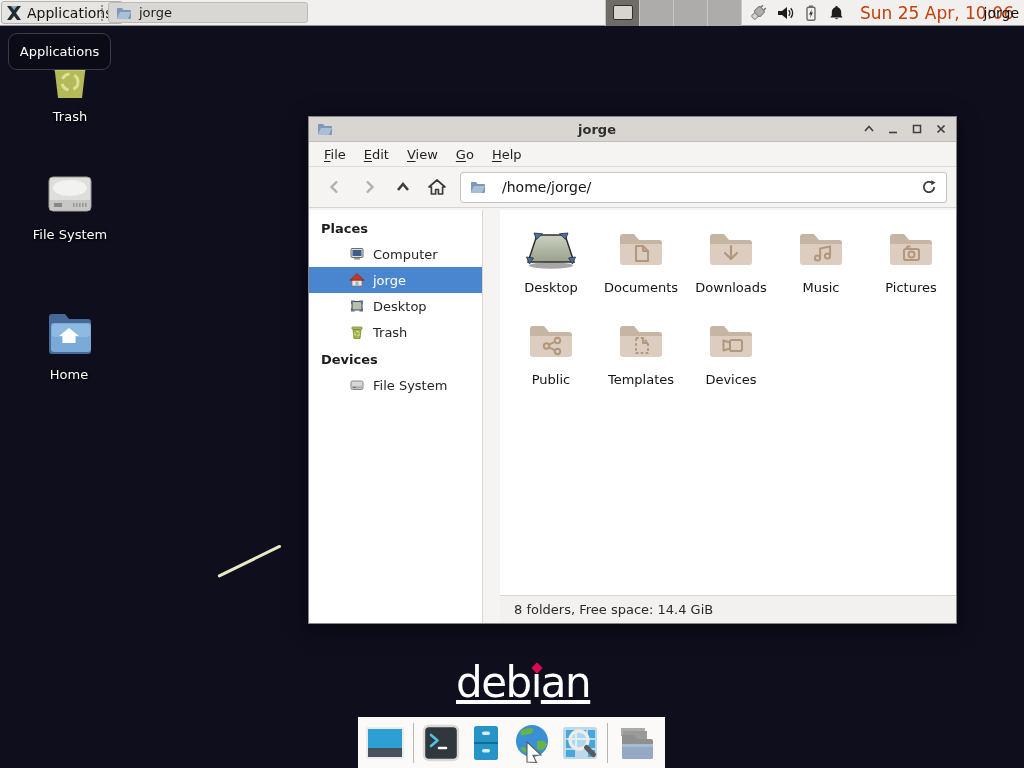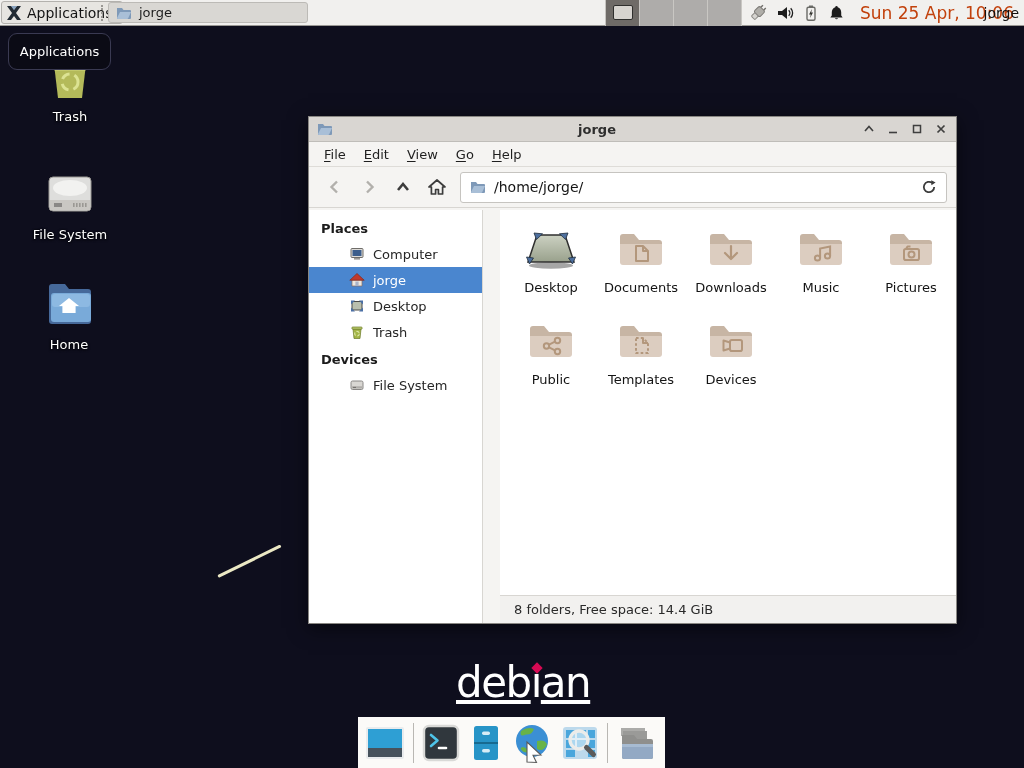--- a/index.html
+++ b/index.html
@@ -35,41 +35,41 @@
   
   .tooltip{ position:absolute; left:8px; top:33px; width:103px; height:37px;
     background:#0b0b15; border:1px solid #3a3a52; border-radius:9px;
     color:#fff; font-size:13px; display:flex; align-items:center; justify-content:center; z-index:60;}
 
   
   .dicon{ position:absolute; width:120px; text-align:center; z-index:5;}
   .dicon .dlabel{ margin-top:5px; color:#fff; font-size:13px; text-shadow:0 1px 3px #000, 0 0 2px #000;}
   .dicon-trash{ left:10px; top:52px;}
   .dicon-fs{ left:10px; top:172px;}
-  .dicon-home{ left:9px; top:280px;}
+  .dicon-home{ left:9px; top:310px;}
 
   .artifact{ position:absolute; left:218px; top:575px; width:70px; height:3px;
     background:#ebe8c4; border-radius:2px; transform:rotate(-26deg); transform-origin:left center; z-index:4;}
 
   
   .window{ position:absolute; left:308px; top:116px; width:649px; height:508px;
     background:#f5f4f2; border:1px solid #888682; box-shadow:0 4px 18px rgba(0,0,0,.55); z-index:20;}
   .titlebar{ height:25px; background:#d9d6d2; border-bottom:1px solid #bfbdb9;
     display:flex; align-items:center; padding:0 8px; gap:6px;}
   .title{ flex:1; text-align:center; font-weight:bold; font-size:13px; color:#2e2e2e;}
   .tb-btns{ display:flex; align-items:center; gap:9px;}
   .tb-btn{ width:15px; height:15px; display:flex; align-items:center; justify-content:center;}
   .menubar{ height:25px; background:#f5f4f2; border-bottom:1px solid #dedcd8;
     display:flex; align-items:center; padding:0 6px; font-size:13px; color:#1f1f1f;}
   .menu-item{ padding:3px 9px;}
   .toolbar{ height:41px; background:#f5f4f2; border-bottom:1px solid #d8d6d2;
     display:flex; align-items:center; padding:0 9px;}
   .nav-btn{ width:34px; height:30px; display:flex; align-items:center; justify-content:center;}
   .pathbar{ flex:1; height:31px; background:#fff; border:1px solid #c6c4c0; border-radius:3px;
-    display:flex; align-items:center; gap:8px; padding:0 9px; margin-left:6px; font-size:14px; color:#141414;}
+    display:flex; align-items:center; gap:16px; padding:0 9px; margin-left:6px; font-size:14px; color:#141414;}
   .path-text{ flex:1;}
   .wbody{ position:absolute; top:93px; bottom:0; left:0; right:0; display:flex;gap:17px;}
   .sidebar{ width:174px; background:#fff; border-right:1px solid #d8d6d2; padding-top:4px;
     font-size:13px; color:#262626;}
   .side-header{ font-weight:bold; padding:7px 12px 5px 12px; color:#1c1c1c;}
   .side-row{ display:flex; align-items:center; gap:8px; height:26px; padding-left:40px;}
   .side-row.selected{ background:#4a86cf; color:#fff;}
   .maincol{ flex:1; display:flex; flex-direction:column; background:#fff;}
   .files{ flex:1; padding:10px 0 0 6px; display:flex; flex-wrap:wrap; align-content:flex-start;}
   .fitem{ width:90px; height:88px; margin-bottom:4px; display:flex; flex-direction:column; align-items:center;}

